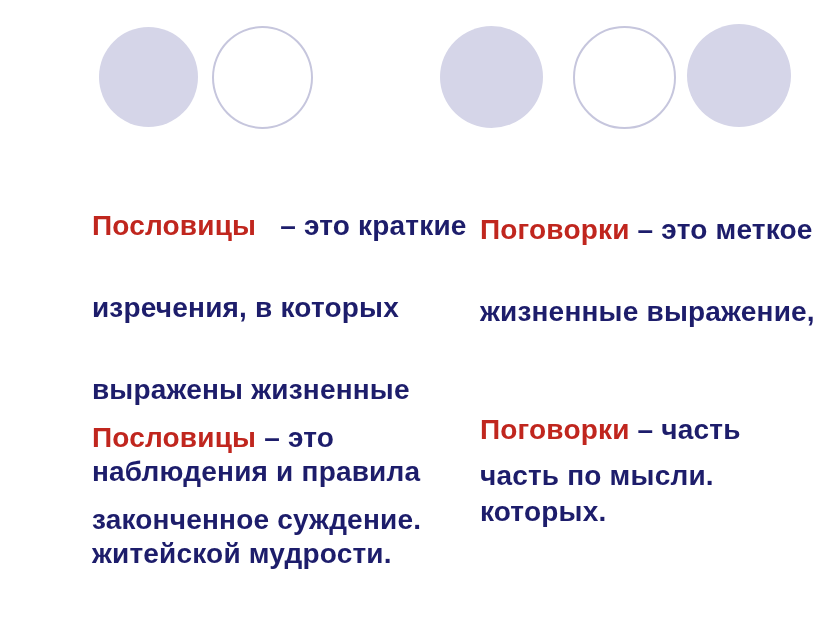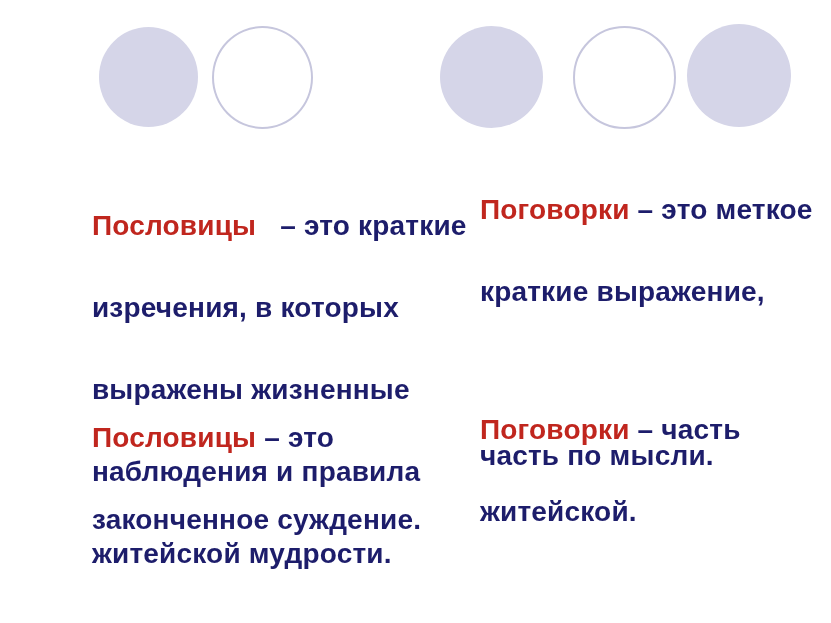--- a/index.html
+++ b/index.html
@@ -58,25 +58,25 @@
     <span>выражены жизненные</span><br>
     <span>наблюдения и правила</span><br>
     <span>житейской мудрости.</span>
   </p>
 
   <p class="para" style="left:60px; top:376px;">
     <span class="lead">Пословицы</span><span> – это</span><br>
     <span>законченное суждение.</span>
   </p>
 
-  <p class="para" style="left:448px; top:148px;">
+  <p class="para" style="left:448px; top:168px;">
     <span class="lead">Поговорки</span><span> – это меткое</span><br>
-    <span>краткие выражение,</span><br>
+    <span>жизненные выражение,</span><br>
     <br>
     <span>часть по мысли.</span>
   </p>
 
   <p class="para" style="left:448px; top:368px;">
     <span class="lead">Поговорки</span><span> – часть</span><br>
-    <span>житейской.</span>
+    <span>которых.</span>
   </p>
 
 </div>
 
 </body></html>

